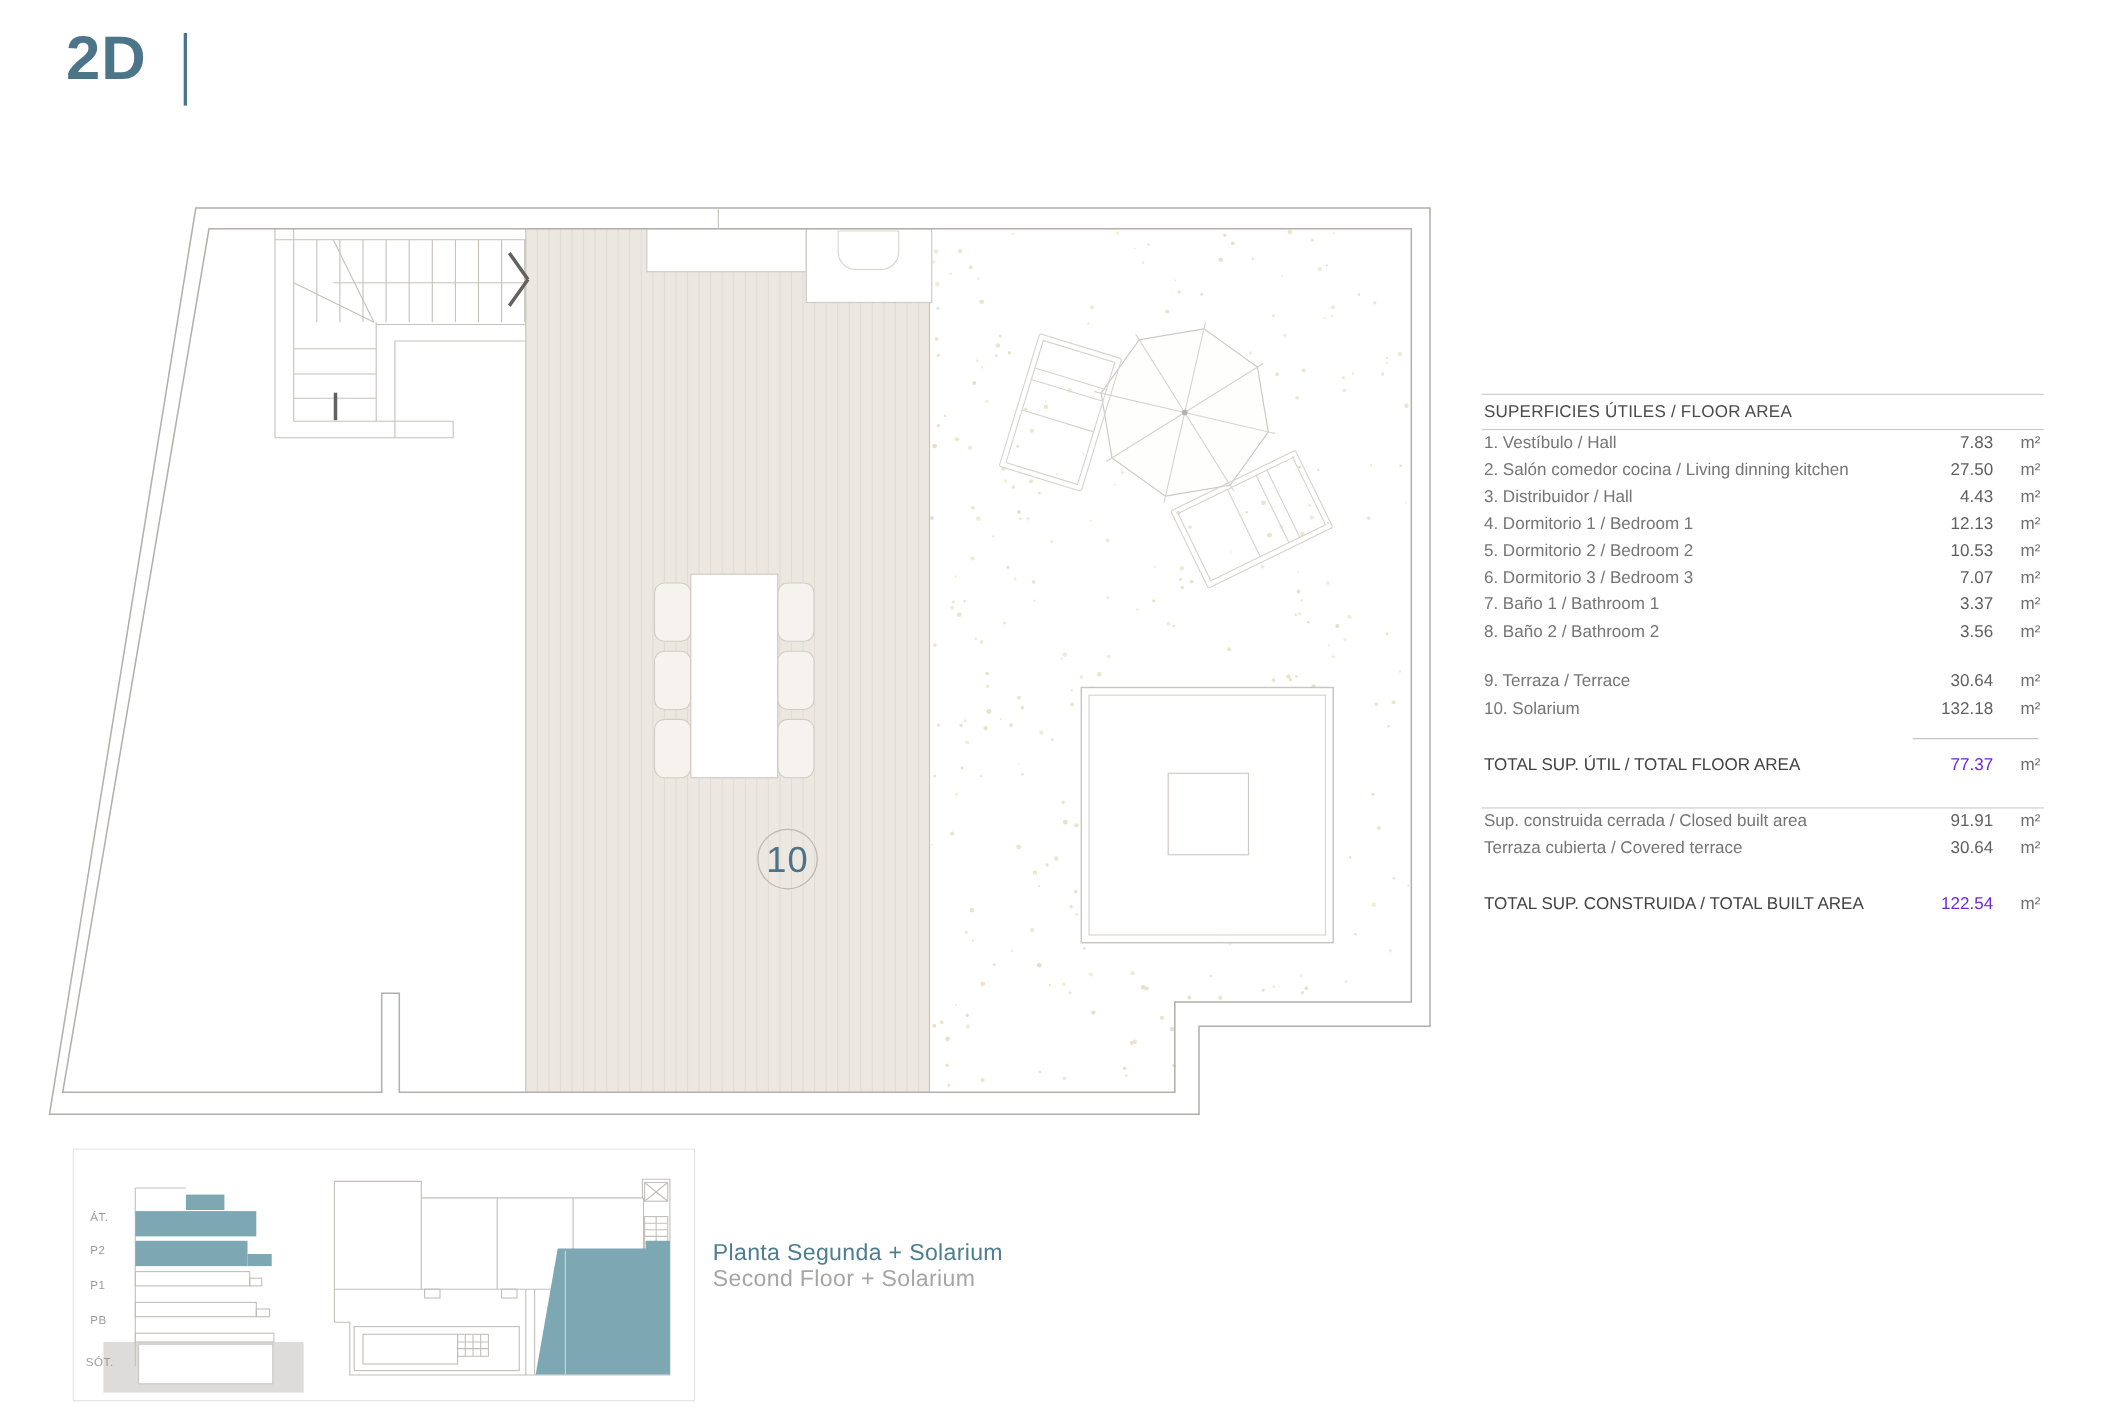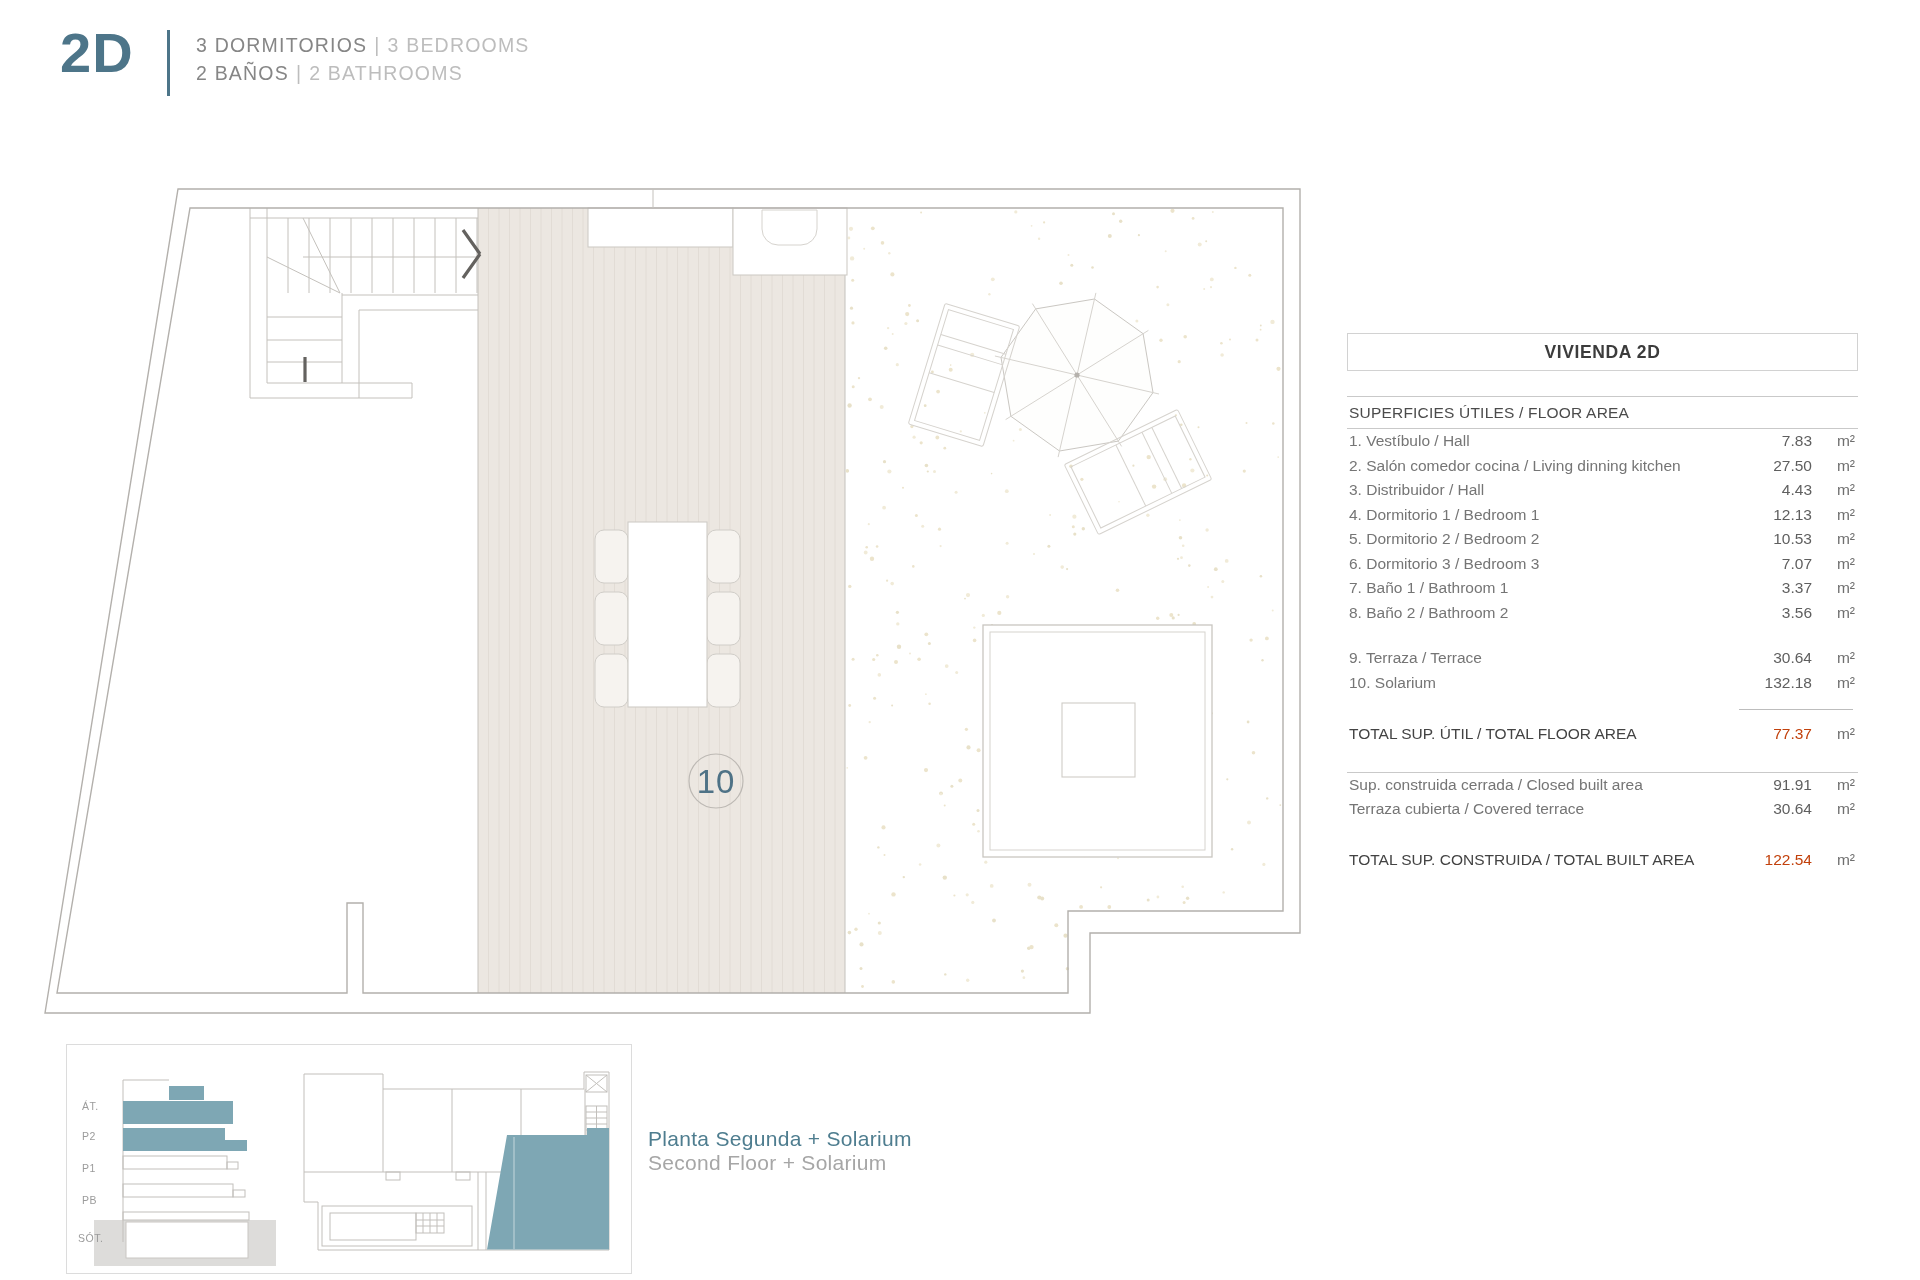--- a/index.html
+++ b/index.html
@@ -36,35 +36,31 @@
           font-size:17.5px;font-weight:bold;color:#3c3c3c;letter-spacing:.6px;}
   .sec1{margin-top:25px;border-top:1px solid #c9c9c9;}
   .sec-h{font-size:15.5px;color:#4b4b4b;padding:7px 2px 6px 2px;border-bottom:1px solid #c9c9c9;letter-spacing:.2px;}
   .r{display:grid;grid-template-columns:1fr 70px 46px;height:24.5px;align-items:center;font-size:15.5px;}
   .r .l{color:#757575;padding-left:2px;white-space:nowrap;}
   .r .v{text-align:right;color:#5f5f5f;}
   .r .u{text-align:right;color:#6f6f6f;padding-right:3px;}
   .gap-top{margin-top:21px;}
   .rule-right{margin-top:14px;margin-left:392px;width:114px;border-top:1px solid #bdbdbd;}
   .total .l{color:#434343;}
-  .total .v{color:#c2410c;}
+  .total .v{color:#6d28d9;}
   .sec2{margin-top:25px;border-top:1px solid #c9c9c9;}
   .total2{margin-top:26px;}
 </style>
 </head>
 <body>
 
 <div class="page">
 
   <div class="logo">2D</div>
   <div class="logo-divider"></div>
-  <div class="logo-info">
-    <div><span class="li-es">3 DORMITORIOS</span><span class="li-sep">|</span><span class="li-en">3 BEDROOMS</span></div>
-    <div><span class="li-es">2 BAÑOS</span><span class="li-sep">|</span><span class="li-en">2 BATHROOMS</span></div>
-  </div>
 
   <svg class="plan-svg" viewBox="0 0 1270 845">
 
     <rect x="435" y="23" width="367" height="785" fill="#ece7e1"></rect>
     <g id="g-stripes">
         <line x1="445.5" y1="23" x2="445.5" y2="808" stroke="#e2dcd5" stroke-width="1"></line>
         <line x1="456" y1="23" x2="456" y2="808" stroke="#e2dcd5" stroke-width="1"></line>
         <line x1="466.5" y1="23" x2="466.5" y2="808" stroke="#e2dcd5" stroke-width="1"></line>
         <line x1="477" y1="23" x2="477" y2="808" stroke="#e2dcd5" stroke-width="1"></line>
         <line x1="487.5" y1="23" x2="487.5" y2="808" stroke="#e2dcd5" stroke-width="1"></line>
@@ -589,21 +585,20 @@
       <path d="M448,93 V205" stroke="rgba(255,255,255,0.55)" stroke-width="1" fill="none"></path>
     </g>
   </svg>
 
   <div class="caption">
     <div class="cap-es">Planta Segunda + Solarium</div>
     <div class="cap-en">Second Floor + Solarium</div>
   </div>
 
   <div class="area-table">
-    <div class="vt-box">VIVIENDA 2D</div>
 
     <div class="sec1">
       <div class="sec-h">SUPERFICIES ÚTILES / FLOOR AREA</div>
       <div class="r">
           <span class="l">1. Vestíbulo / Hall</span>
           <span class="v">7.83</span>
           <span class="u">m²</span>
         </div>
       <div class="r">
           <span class="l">2. Salón comedor cocina / Living dinning kitchen</span>

